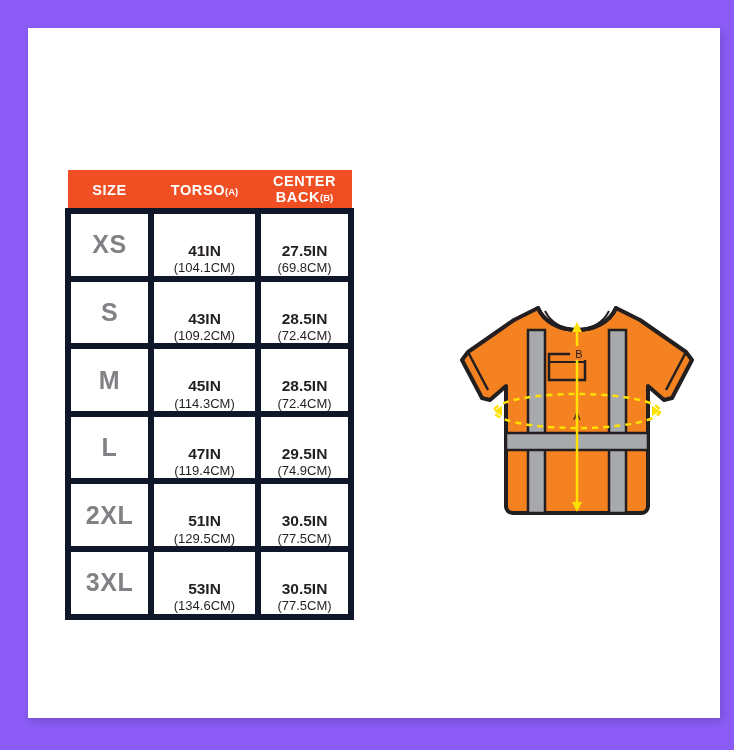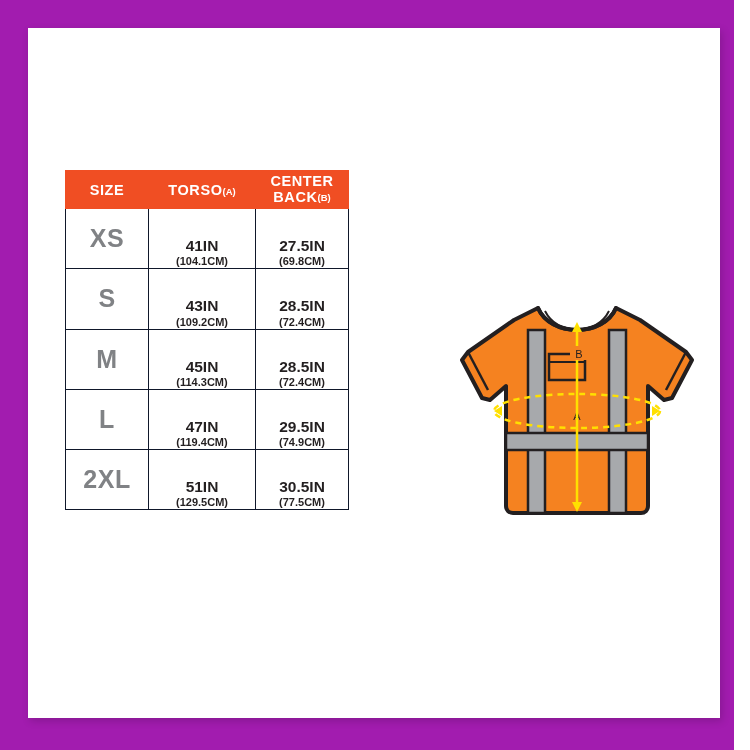--- a/index.html
+++ b/index.html
@@ -10,42 +10,42 @@
   body {
     width: 750px;
     height: 750px;
     font-family: "Liberation Sans", sans-serif;
     overflow: hidden;
   }
   .page {
     position: relative;
     width: 734px;
     height: 750px;
-    background: #a21caf;
+    background: #8b5cf6;
   }
   .card {
     position: absolute;
     left: 28px;
     top: 28px;
     width: 692px;
     height: 690px;
     background: #ffffff;
     box-shadow: 2px 3px 8px rgba(0,0,0,0.17);
   }
 
   
   .size-table {
     position: absolute;
     left: 37px;
     top: 142px;
     border-collapse: collapse;
     table-layout: fixed;
   }
   .size-table td, .size-table th {
-    border: 1px solid #0f172a;
+    border: 6px solid #0f172a;
     padding: 0;
     text-align: center;
     vertical-align: middle;
   }
   .size-table thead th {
     background: #f04e23;
     color: #ffffff;
     border: 1px solid #f04e23;
     height: 37px;
     font-size: 14.5px;
@@ -73,22 +73,22 @@
     color: #231f20;
     line-height: 1.18;
   }
   .meas-in {
     font-size: 15.5px;
     font-weight: bold;
     display: block;
     margin-top: 28px;
   }
   .meas-cm {
-    font-size: 11px;
-    font-weight: bold;
+    font-size: 13px;
+    font-weight: normal;
     display: block;
   }
 
   
   .shirt-wrap {
     position: absolute;
     left: 424px;
     top: 250px;
     width: 250px;
     height: 270px;
@@ -167,20 +167,31 @@
           <td class="cell-size">2XL</td>
           <td class="cell-meas">
             <span class="meas-in">51IN</span>
             <span class="meas-cm">(129.5CM)</span>
           </td>
           <td class="cell-meas">
             <span class="meas-in">30.5IN</span>
             <span class="meas-cm">(77.5CM)</span>
           </td>
         </tr>
+        <tr>
+          <td class="cell-size">3XL</td>
+          <td class="cell-meas">
+            <span class="meas-in">53IN</span>
+            <span class="meas-cm">(134.6CM)</span>
+          </td>
+          <td class="cell-meas">
+            <span class="meas-in">30.5IN</span>
+            <span class="meas-cm">(77.5CM)</span>
+          </td>
+        </tr>
       </tbody>
     </table>
 
     <div class="shirt-wrap">
       <svg width="250" height="270" viewBox="0 0 250 270" xmlns="http://www.w3.org/2000/svg">
 
         <g>
           <path d="M86,30 L62,42 L16,74 L10,82 L30,120 L38,122 L54,108 L54,228 C54,232 57,235 61,235 L189,235 C193,235 196,232 196,228 L196,108 L212,122 L220,120 L240,82 L234,74 L188,42 L164,30 C158,44 142,52 125,52 C108,52 92,44 86,30 Z" fill="#f58220" stroke="#231f20" stroke-width="4" stroke-linejoin="round"></path>
         </g>
 

